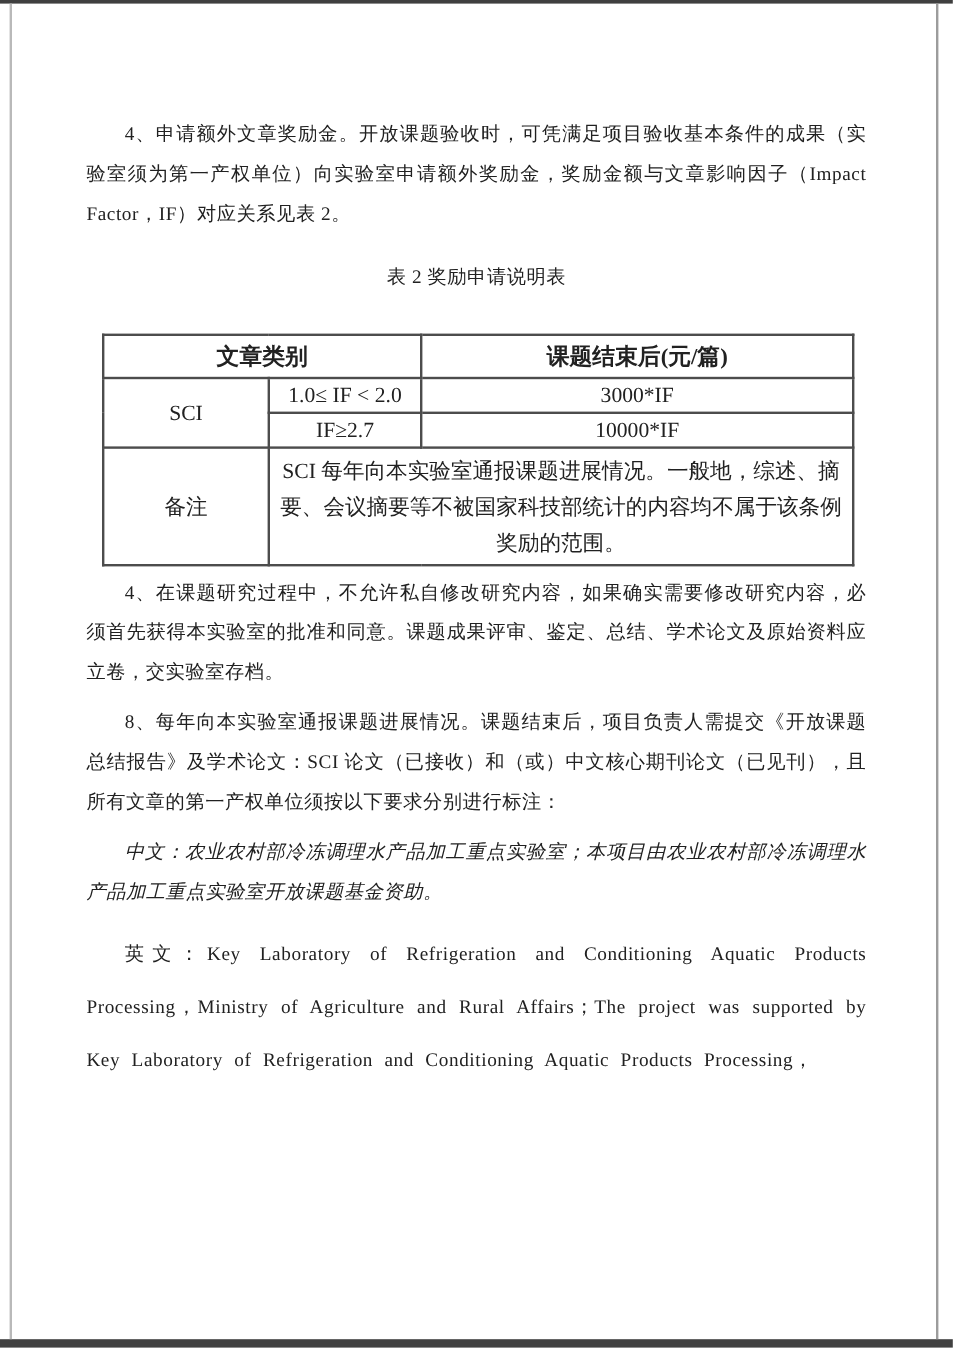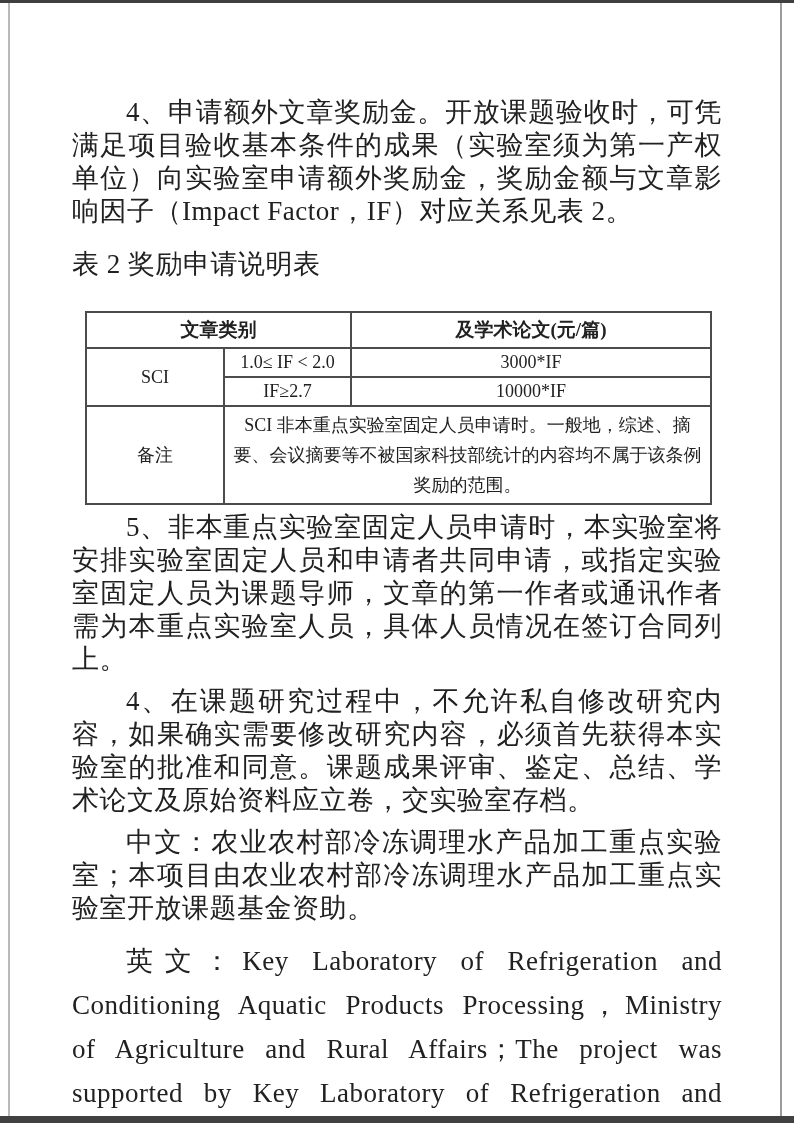--- a/index.html
+++ b/index.html
@@ -32,29 +32,29 @@
     position: absolute; top: 3px; bottom: 7px; right: 12px; width: 2px;
     background: #9c9c9c;
   }
   .content {
     position: absolute;
     top: 96px;
     left: 72px;
     width: 650px;
   }
   p {
-    font-size: 27px;
+    font-size: 16px;
     line-height: 33px;
     text-align: justify;
     text-indent: 2em;
     margin: 0 0 9px 0;
     letter-spacing: 0.5px;
   }
   p.table-caption {
-    text-align: left;
+    text-align: center;
     text-indent: 0;
     margin: 20px 0 8px 0;
   }
   .bold-seg { font-weight: bold; }
   table.reward-table {
     width: 625px;
     margin-left: 13px;
     border-collapse: collapse;
     table-layout: fixed;
     font-size: 18px;
@@ -71,21 +71,21 @@
   table.reward-table th {
     font-weight: bold;
     font-size: 19px;
     padding: 4px 6px;
   }
   td.note-text-cell {
     text-align: justify;
     line-height: 30px;
     padding: 5px 12px;
   }
-  p.cn-note { margin-top: 4px; }
+  p.cn-note { margin-top: 4px; font-style: italic; }
   p.en-note {
     margin-top: 14px;
     line-height: 44px;
     word-spacing: 5px;
   }
 </style>
 </head>
 <body>
 
 <div class="edge-top"></div>
@@ -101,41 +101,41 @@
 
   <table class="reward-table">
     <colgroup>
       <col style="width:138px">
       <col style="width:127px">
       <col style="width:360px">
     </colgroup>
     <tbody>
       <tr>
         <th colspan="2">文章类别</th>
-        <th>及学术论文(元/篇)</th>
+        <th>课题结束后(元/篇)</th>
       </tr>
       <tr>
         <td rowspan="2">SCI</td>
         <td>1.0≤ IF &lt; 2.0</td>
         <td>3000*IF</td>
       </tr>
       <tr>
         <td>IF≥2.7</td>
         <td>10000*IF</td>
       </tr>
       <tr>
         <td>备注</td>
-        <td colspan="2" class="note-text-cell">SCI 非本重点实验室固定人员申请时。一般地，综述、摘要、会议摘要等不被国家科技部统计的内容均不属于该条例奖励的范围。</td>
+        <td colspan="2" class="note-text-cell">SCI 每年向本实验室通报课题进展情况。一般地，综述、摘要、会议摘要等不被国家科技部统计的内容均不属于该条例奖励的范围。</td>
       </tr>
     </tbody>
   </table>
 
-  <p>5、非本重点实验室固定人员申请时，本实验室将安排实验室固定人员和申请者共同申请，或指定实验室固定人员为课题导师，文章的第一作者或通讯作者需为本重点实验室人员，具体人员情况在签订合同列上。</p>
 
 
   <p>4、在课题研究过程中，不允许私自修改研究内容，如果确实需要修改研究内容，必须首先获得本实验室的批准和同意。课题成果评审、鉴定、总结、学术论文及原始资料应立卷，交实验室存档。</p>
 
+  <p>8、每年向本实验室通报课题进展情况。课题结束后，项目负责人需提交《开放课题总结报告》及学术论文：SCI 论文（已接收）和（或）中文核心期刊论文（已见刊），且所有文章的第一产权单位须按以下要求分别进行标注：</p>
 
   <p class="cn-note">中文：农业农村部冷冻调理水产品加工重点实验室；本项目由农业农村部冷冻调理水产品加工重点实验室开放课题基金资助。</p>
 
   <p class="en-note">英文：Key Laboratory of Refrigeration and Conditioning Aquatic Products Processing，Ministry of Agriculture and Rural Affairs；The project was supported by Key Laboratory of Refrigeration and Conditioning Aquatic Products Processing，</p>
 
 </div>
 
 </body></html>

